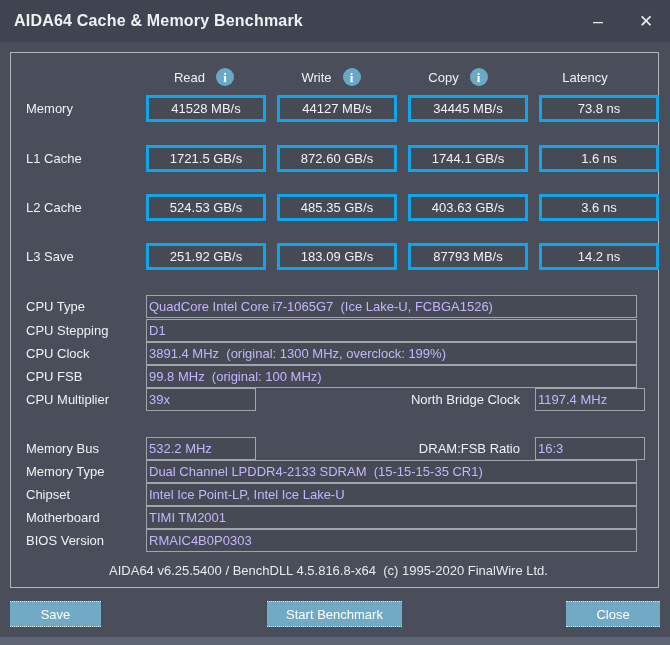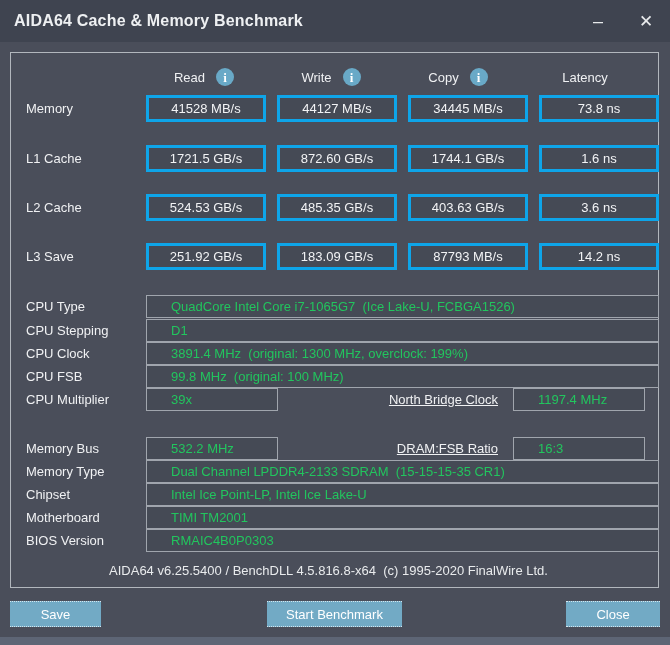--- a/index.html
+++ b/index.html
@@ -44,29 +44,28 @@
   }
   
   .vbox{
     width:114px;height:21px;margin-right:11px;flex:0 0 auto;
     border:3px solid #0ea5e9;background:#454a55;
     text-align:center;line-height:21px;font-size:13px;color:#f2f3f5;
     white-space:pre;overflow:hidden;
   }
   .ibox{
     height:21px;border:1px solid #a0a5ad;background:#454a55;
-    line-height:21px;font-size:13px;color:#22c55e;
-    padding-left:24px;white-space:pre;overflow:hidden;flex:0 0 auto;
+    line-height:21px;font-size:13px;color:#c4b5fd;
+    padding-left:2px;white-space:pre;overflow:hidden;flex:0 0 auto;
   }
   .ibox.full{width:487px;}
   .ibox.small{width:106px;}
   .midlbl{
     flex:1;text-align:right;font-size:13px;color:#f0f1f3;padding-right:15px;
     white-space:nowrap;
-    text-decoration:underline;
   }
   .version-line{
     position:absolute;left:0;right:12px;top:510px;height:18px;
     text-align:center;font-size:13px;color:#e9ebed;white-space:pre;
   }
   
   .btn{
     position:absolute;top:601px;height:26px;box-sizing:border-box;
     background:#72aac5;color:#ffffff;font-size:13px;
     display:flex;align-items:center;justify-content:center;

